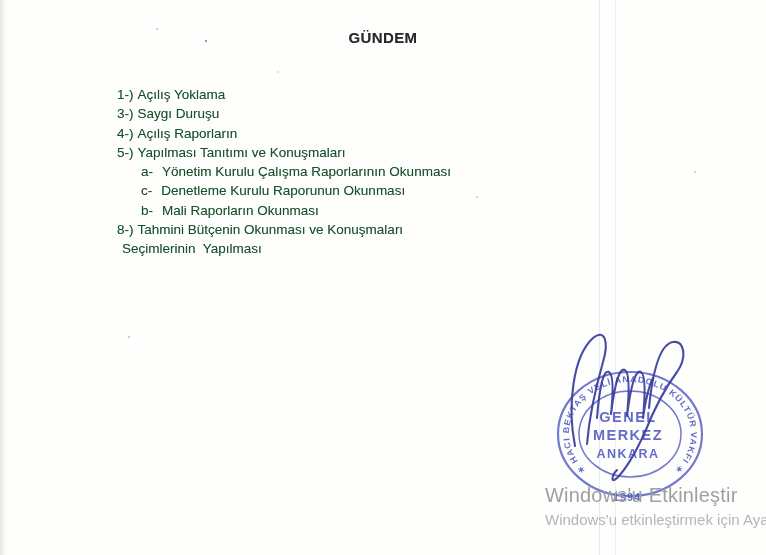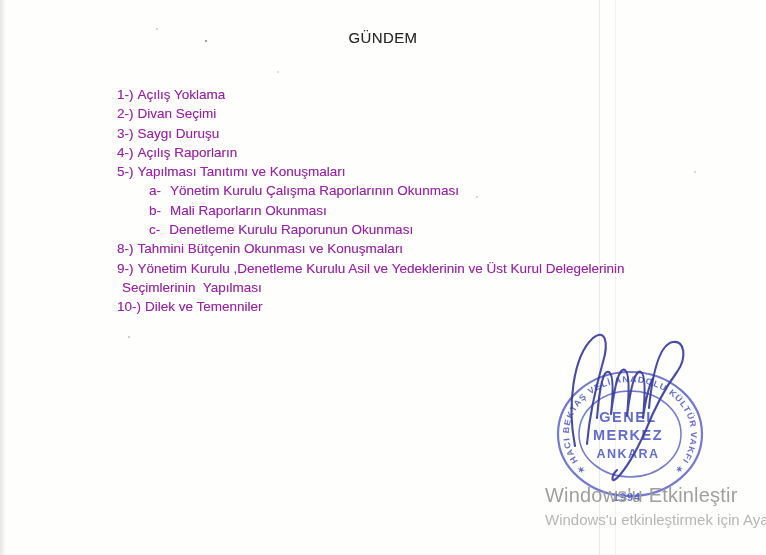--- a/index.html
+++ b/index.html
@@ -16,27 +16,27 @@
   .speck{position:absolute;width:2px;height:2px;border-radius:50%;background:#7d7d7d;}
   #sp1{left:205px;top:40px;}
   #sp2{left:156px;top:28px;opacity:.45;}
   #sp3{left:277px;top:71px;opacity:.35;}
   #sp4{left:476px;top:196px;opacity:.4;}
   #sp5{left:694px;top:171px;opacity:.4;}
   #sp6{left:128px;top:336px;opacity:.5;}
 
   
   .title{position:absolute;top:29px;left:0;width:766px;text-align:center;
-         font-size:15px;font-weight:400;letter-spacing:.4px;color:#292929;
+         font-size:15px;font-weight:700;letter-spacing:.4px;color:#292929;
          text-shadow:0 0 .6px rgba(40,40,40,.4);}
-  .agenda{position:absolute;left:117px;top:85px;font-size:13.5px;color:#a21caf;
+  .agenda{position:absolute;left:117px;top:85px;font-size:13.5px;color:#14532d;
           text-shadow:0 0 .6px rgba(47,47,47,.35);}
   .agenda-line{line-height:19.3px;white-space:pre;}
   .agenda-line .num{margin-right:4px;}
-  .indent-1{margin-left:32px;}
+  .indent-1{margin-left:24px;}
   .indent-1 .num{margin-right:9px;}
   .indent-2{margin-left:1px;}
 
   
   .stamp{position:absolute;left:548px;top:360px;}
   .signature{position:absolute;left:545px;top:328px;}
 
   
   .watermark{position:absolute;left:545px;top:484px;}
   .wm1{font-size:20px;color:#9f9f9f;letter-spacing:.2px;}
@@ -54,31 +54,28 @@
   <div class="speck" id="sp2"></div>
   <div class="speck" id="sp3"></div>
   <div class="speck" id="sp4"></div>
   <div class="speck" id="sp5"></div>
   <div class="speck" id="sp6"></div>
 
   <div class="title">GÜNDEM</div>
 
   <div class="agenda">
       <div class="agenda-line indent-0"><span class="num">1-)</span><span class="txt">Açılış Yoklama</span></div>
-      <div class="agenda-line indent-0"><span class="num">2-)</span><span class="txt">Divan Seçimi</span></div>
       <div class="agenda-line indent-0"><span class="num">3-)</span><span class="txt">Saygı Duruşu</span></div>
       <div class="agenda-line indent-0"><span class="num">4-)</span><span class="txt">Açılış Raporların</span></div>
       <div class="agenda-line indent-0"><span class="num">5-)</span><span class="txt">Yapılması Tanıtımı ve Konuşmaları</span></div>
       <div class="agenda-line indent-1"><span class="num">a-</span><span class="txt">Yönetim Kurulu Çalışma Raporlarının Okunması</span></div>
+      <div class="agenda-line indent-1"><span class="num">c-</span><span class="txt">Denetleme Kurulu Raporunun Okunması</span></div>
       <div class="agenda-line indent-1"><span class="num">b-</span><span class="txt">Mali Raporların Okunması</span></div>
-      <div class="agenda-line indent-1"><span class="num">c-</span><span class="txt">Denetleme Kurulu Raporunun Okunması</span></div>
       <div class="agenda-line indent-0"><span class="num">8-)</span><span class="txt">Tahmini Bütçenin Okunması ve Konuşmaları</span></div>
-      <div class="agenda-line indent-0"><span class="num">9-)</span><span class="txt">Yönetim Kurulu ,Denetleme Kurulu Asil ve Yedeklerinin ve Üst Kurul Delegelerinin</span></div>
       <div class="agenda-line indent-2"><span class="num"></span><span class="txt">Seçimlerinin  Yapılması</span></div>
-      <div class="agenda-line indent-0"><span class="num">10-)</span><span class="txt">Dilek ve Temenniler</span></div>
     </div>
 
   <svg class="stamp" width="170" height="160" viewBox="0 0 170 160">
     <defs>
       <path id="ringPath" d="M 38.9 110.8 A 61 52 0 1 1 125.1 110.8" fill="none"></path>
     </defs>
     <g fill="none" stroke-opacity="0.8" stroke="#4f58c3">
       <ellipse cx="82" cy="74" rx="72" ry="62" stroke-width="2.2"></ellipse>
       <ellipse cx="82" cy="74" rx="51" ry="43" stroke-width="1.5"></ellipse>
     </g>

